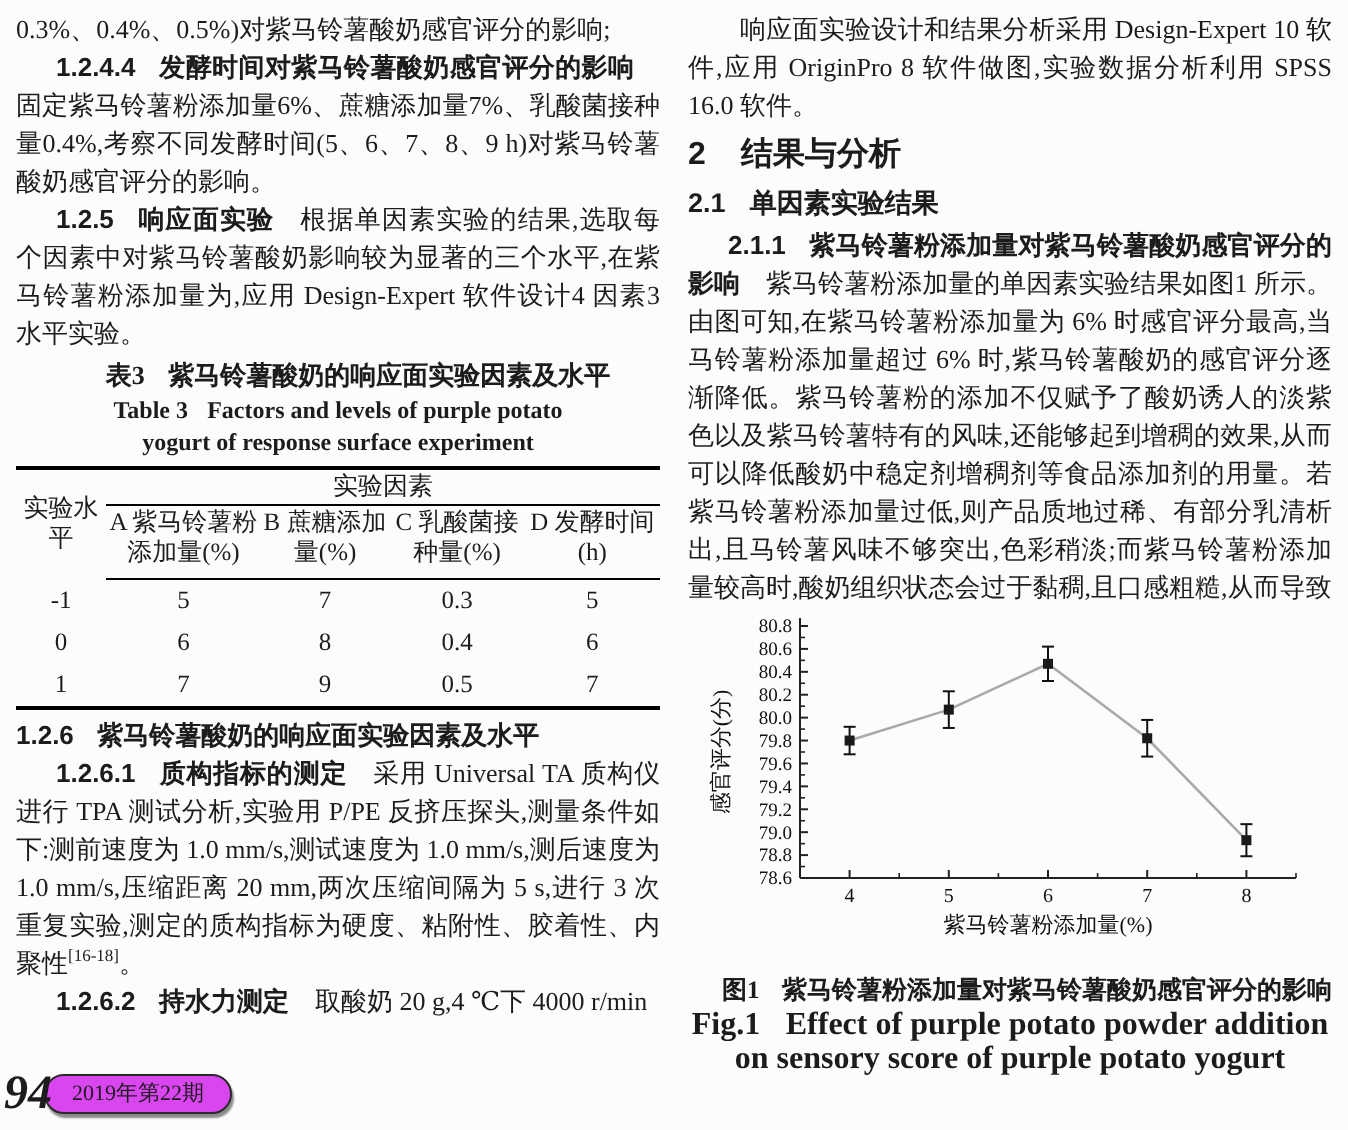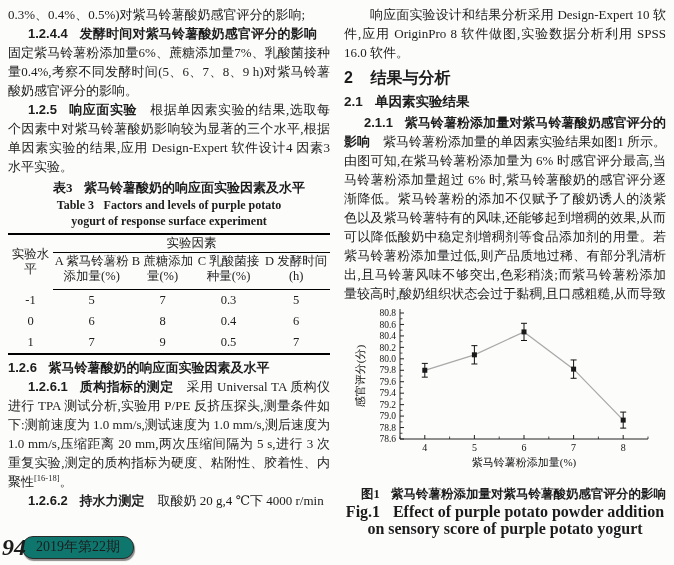--- a/index.html
+++ b/index.html
@@ -36,37 +36,37 @@
     font-size:13px;margin-top:3px;line-height:19px;}
   .h126 .num{margin-right:0.9em;}
   .figure{margin-top:2px;text-align:center;}
   .fig-cap-zh{text-align:right;font-weight:bold;font-size:12.5px;line-height:18px;margin-top:4px;}
   .fig-cap-zh .lbl{margin-right:0.9em;}
   .fig-cap-en{text-align:center;font-weight:bold;font-size:16px;line-height:17px;}
   .fig-cap-en .lbl{margin-right:0.8em;}
   .footer{position:absolute;left:2px;bottom:6px;display:flex;align-items:center;}
   .page-num{font-style:italic;font-weight:bold;font-size:24px;line-height:24px;z-index:2;}
   .issue-pill{border:1.3px solid #2a2a2a;border-radius:11px;padding:1px 13px 2px 13px;
-    font-size:14px;margin-left:-4px;background:#0f766e;
+    font-size:11px;margin-left:-4px;background:#d946ef;
     box-shadow:1px 2px 1px rgba(0,0,0,0.45);}
 </style>
 </head>
 <body>
 
 <div class="page">
 
   <div class="col">
     <p><span>0.3%、0.4%、0.5%)对紫马铃薯酸奶感官评分的影响;</span></p>
 
     <p>
       <span class="runin"><span class="num">1.2.4.4</span><span>发酵时间对紫马铃薯酸奶感官评分的影响</span></span><span>固定紫马铃薯粉添加量6%、蔗糖添加量7%、乳酸菌接种量0.4%,考察不同发酵时间(5、6、7、8、9 h)对紫马铃薯酸奶感官评分的影响。</span>
     </p>
 
     <p>
-      <span class="runin"><span class="num">1.2.5</span><span>响应面实验</span></span><span>根据单因素实验的结果,选取每个因素中对紫马铃薯酸奶影响较为显著的三个水平,根据单因素实验的结果,应用 Design-Expert 软件设计4 因素3 水平实验。</span>
+      <span class="runin"><span class="num">1.2.5</span><span>响应面实验</span></span><span>根据单因素实验的结果,选取每个因素中对紫马铃薯酸奶影响较为显著的三个水平,在紫马铃薯粉添加量为,应用 Design-Expert 软件设计4 因素3 水平实验。</span>
     </p>
 
     <div class="tbl-title-zh">
       <span class="lbl">表3</span><span>紫马铃薯酸奶的响应面实验因素及水平</span>
     </div>
     <div class="tbl-title-en">
       <span class="lbl">Table 3</span><span>Factors and levels of purple potato</span>
     </div>
     <div class="tbl-title-en">
       <span>yogurt of response surface experiment</span>

